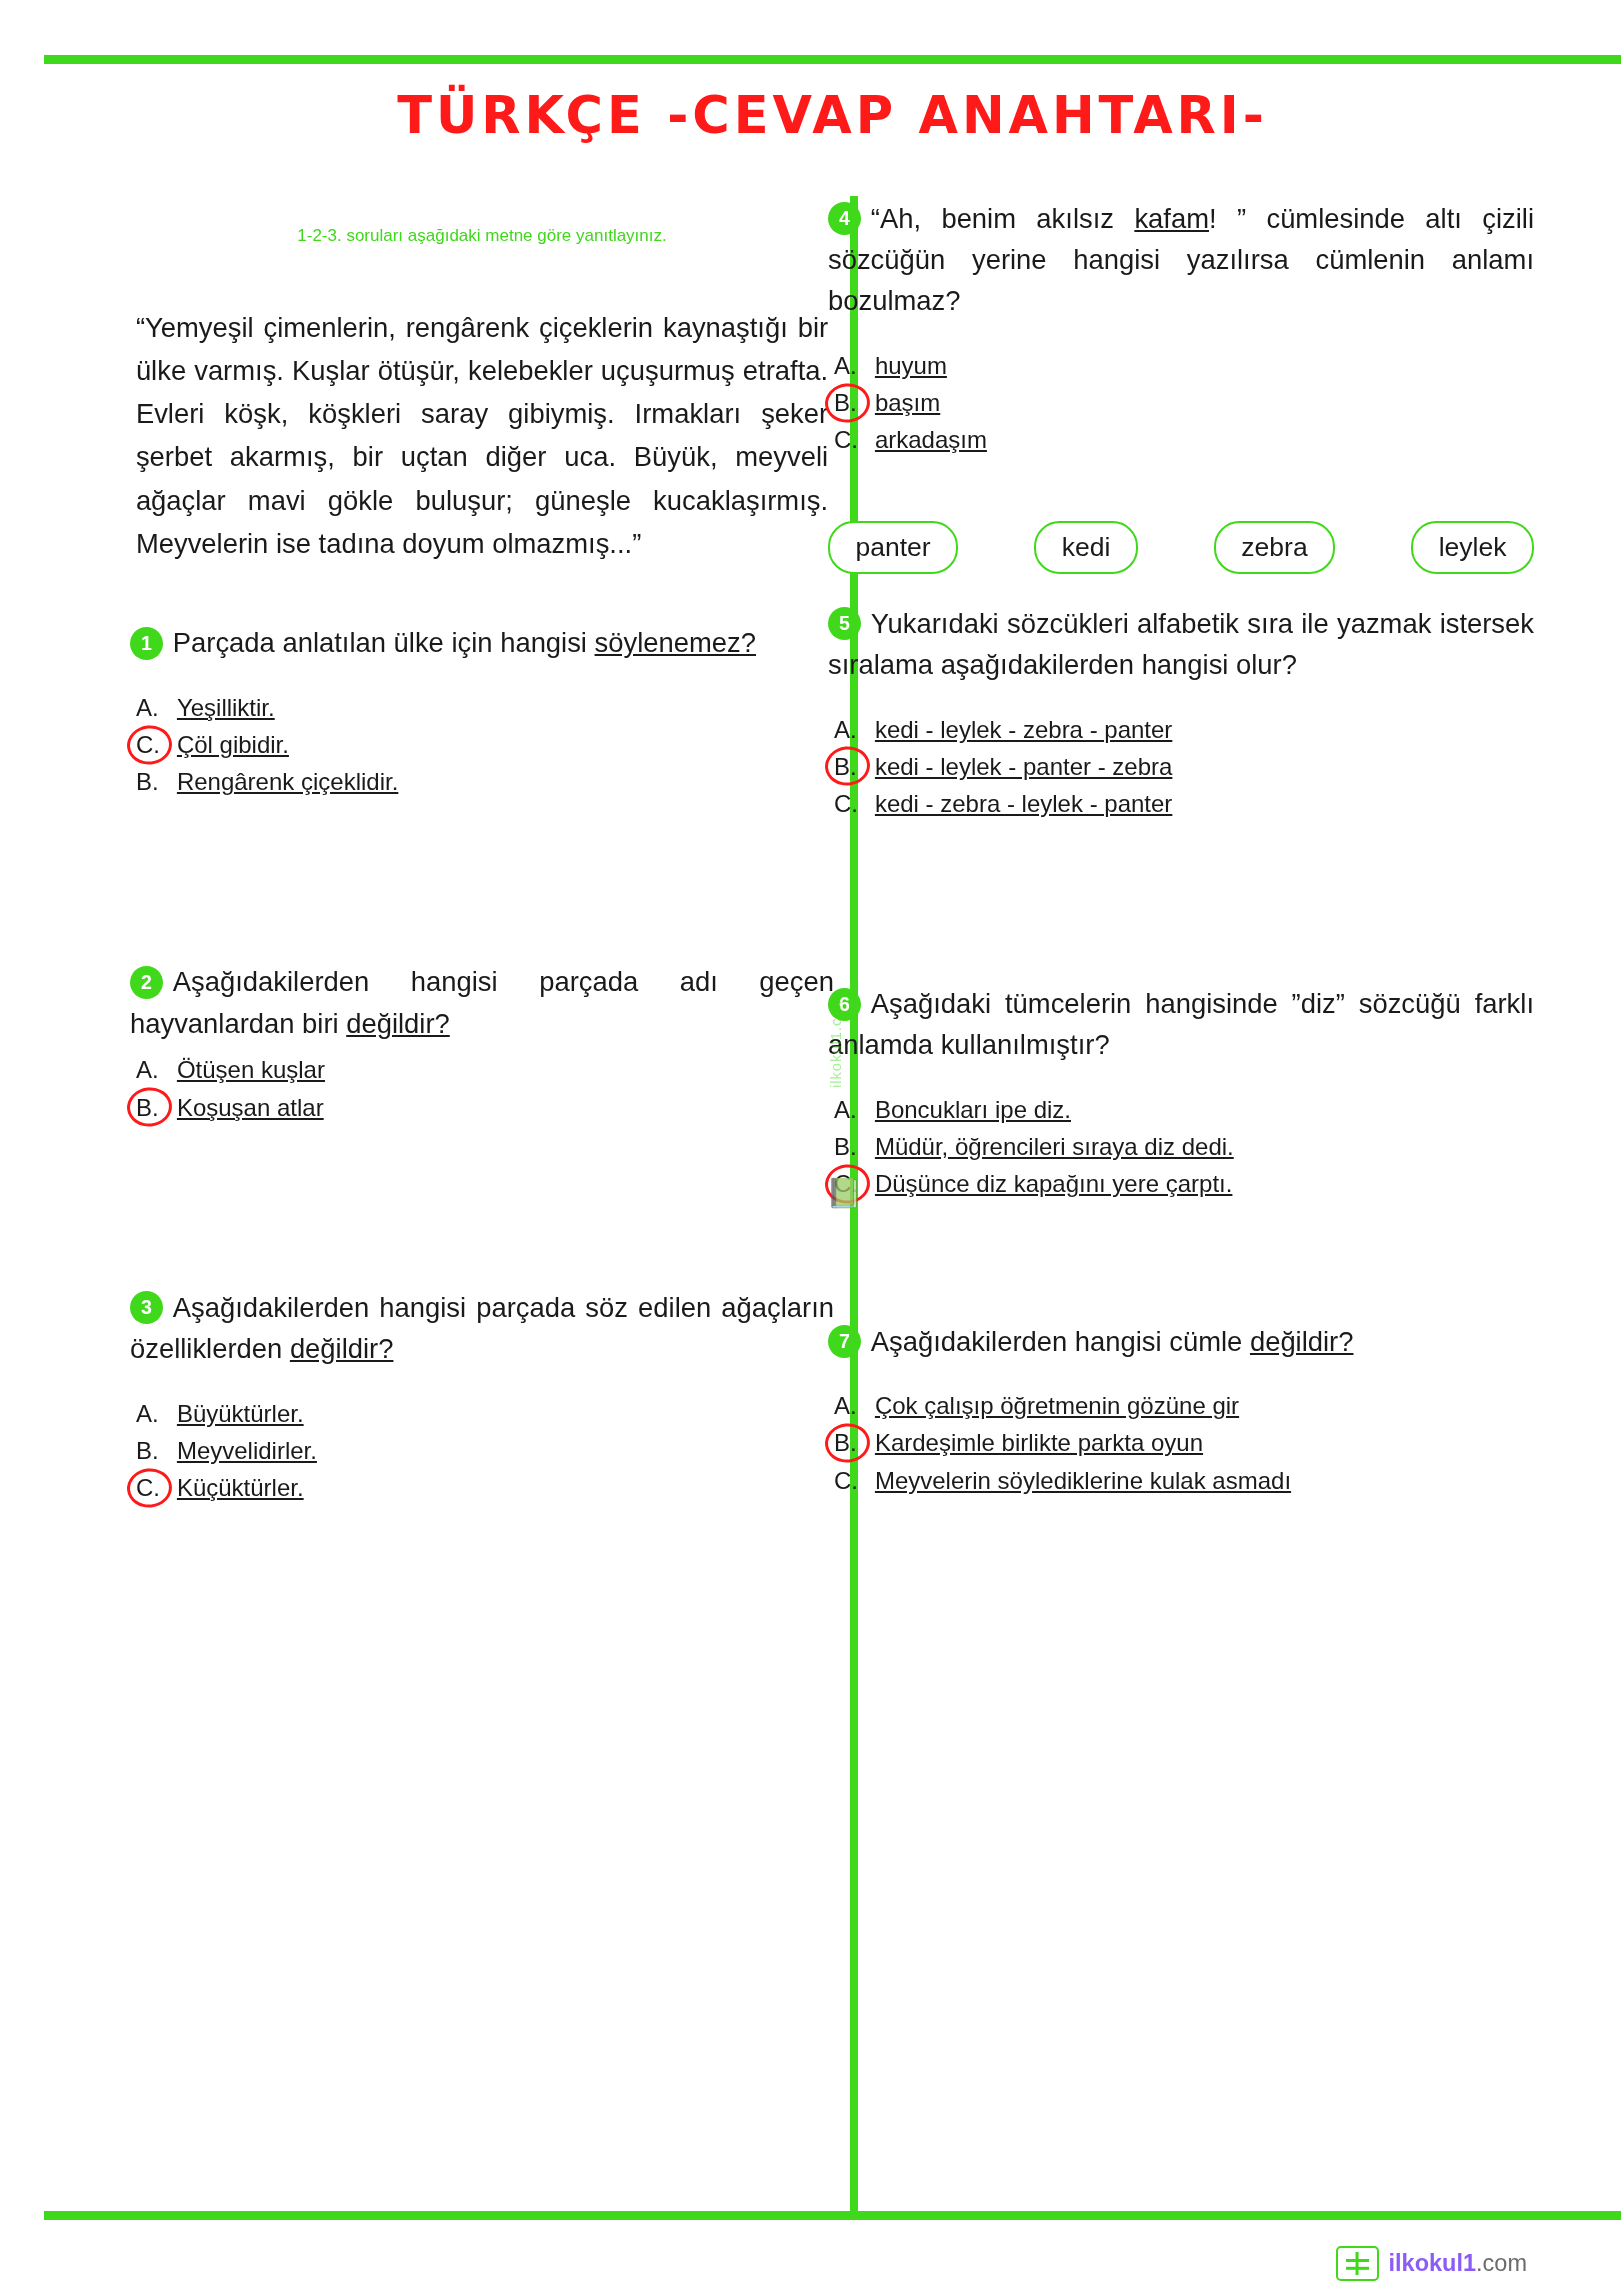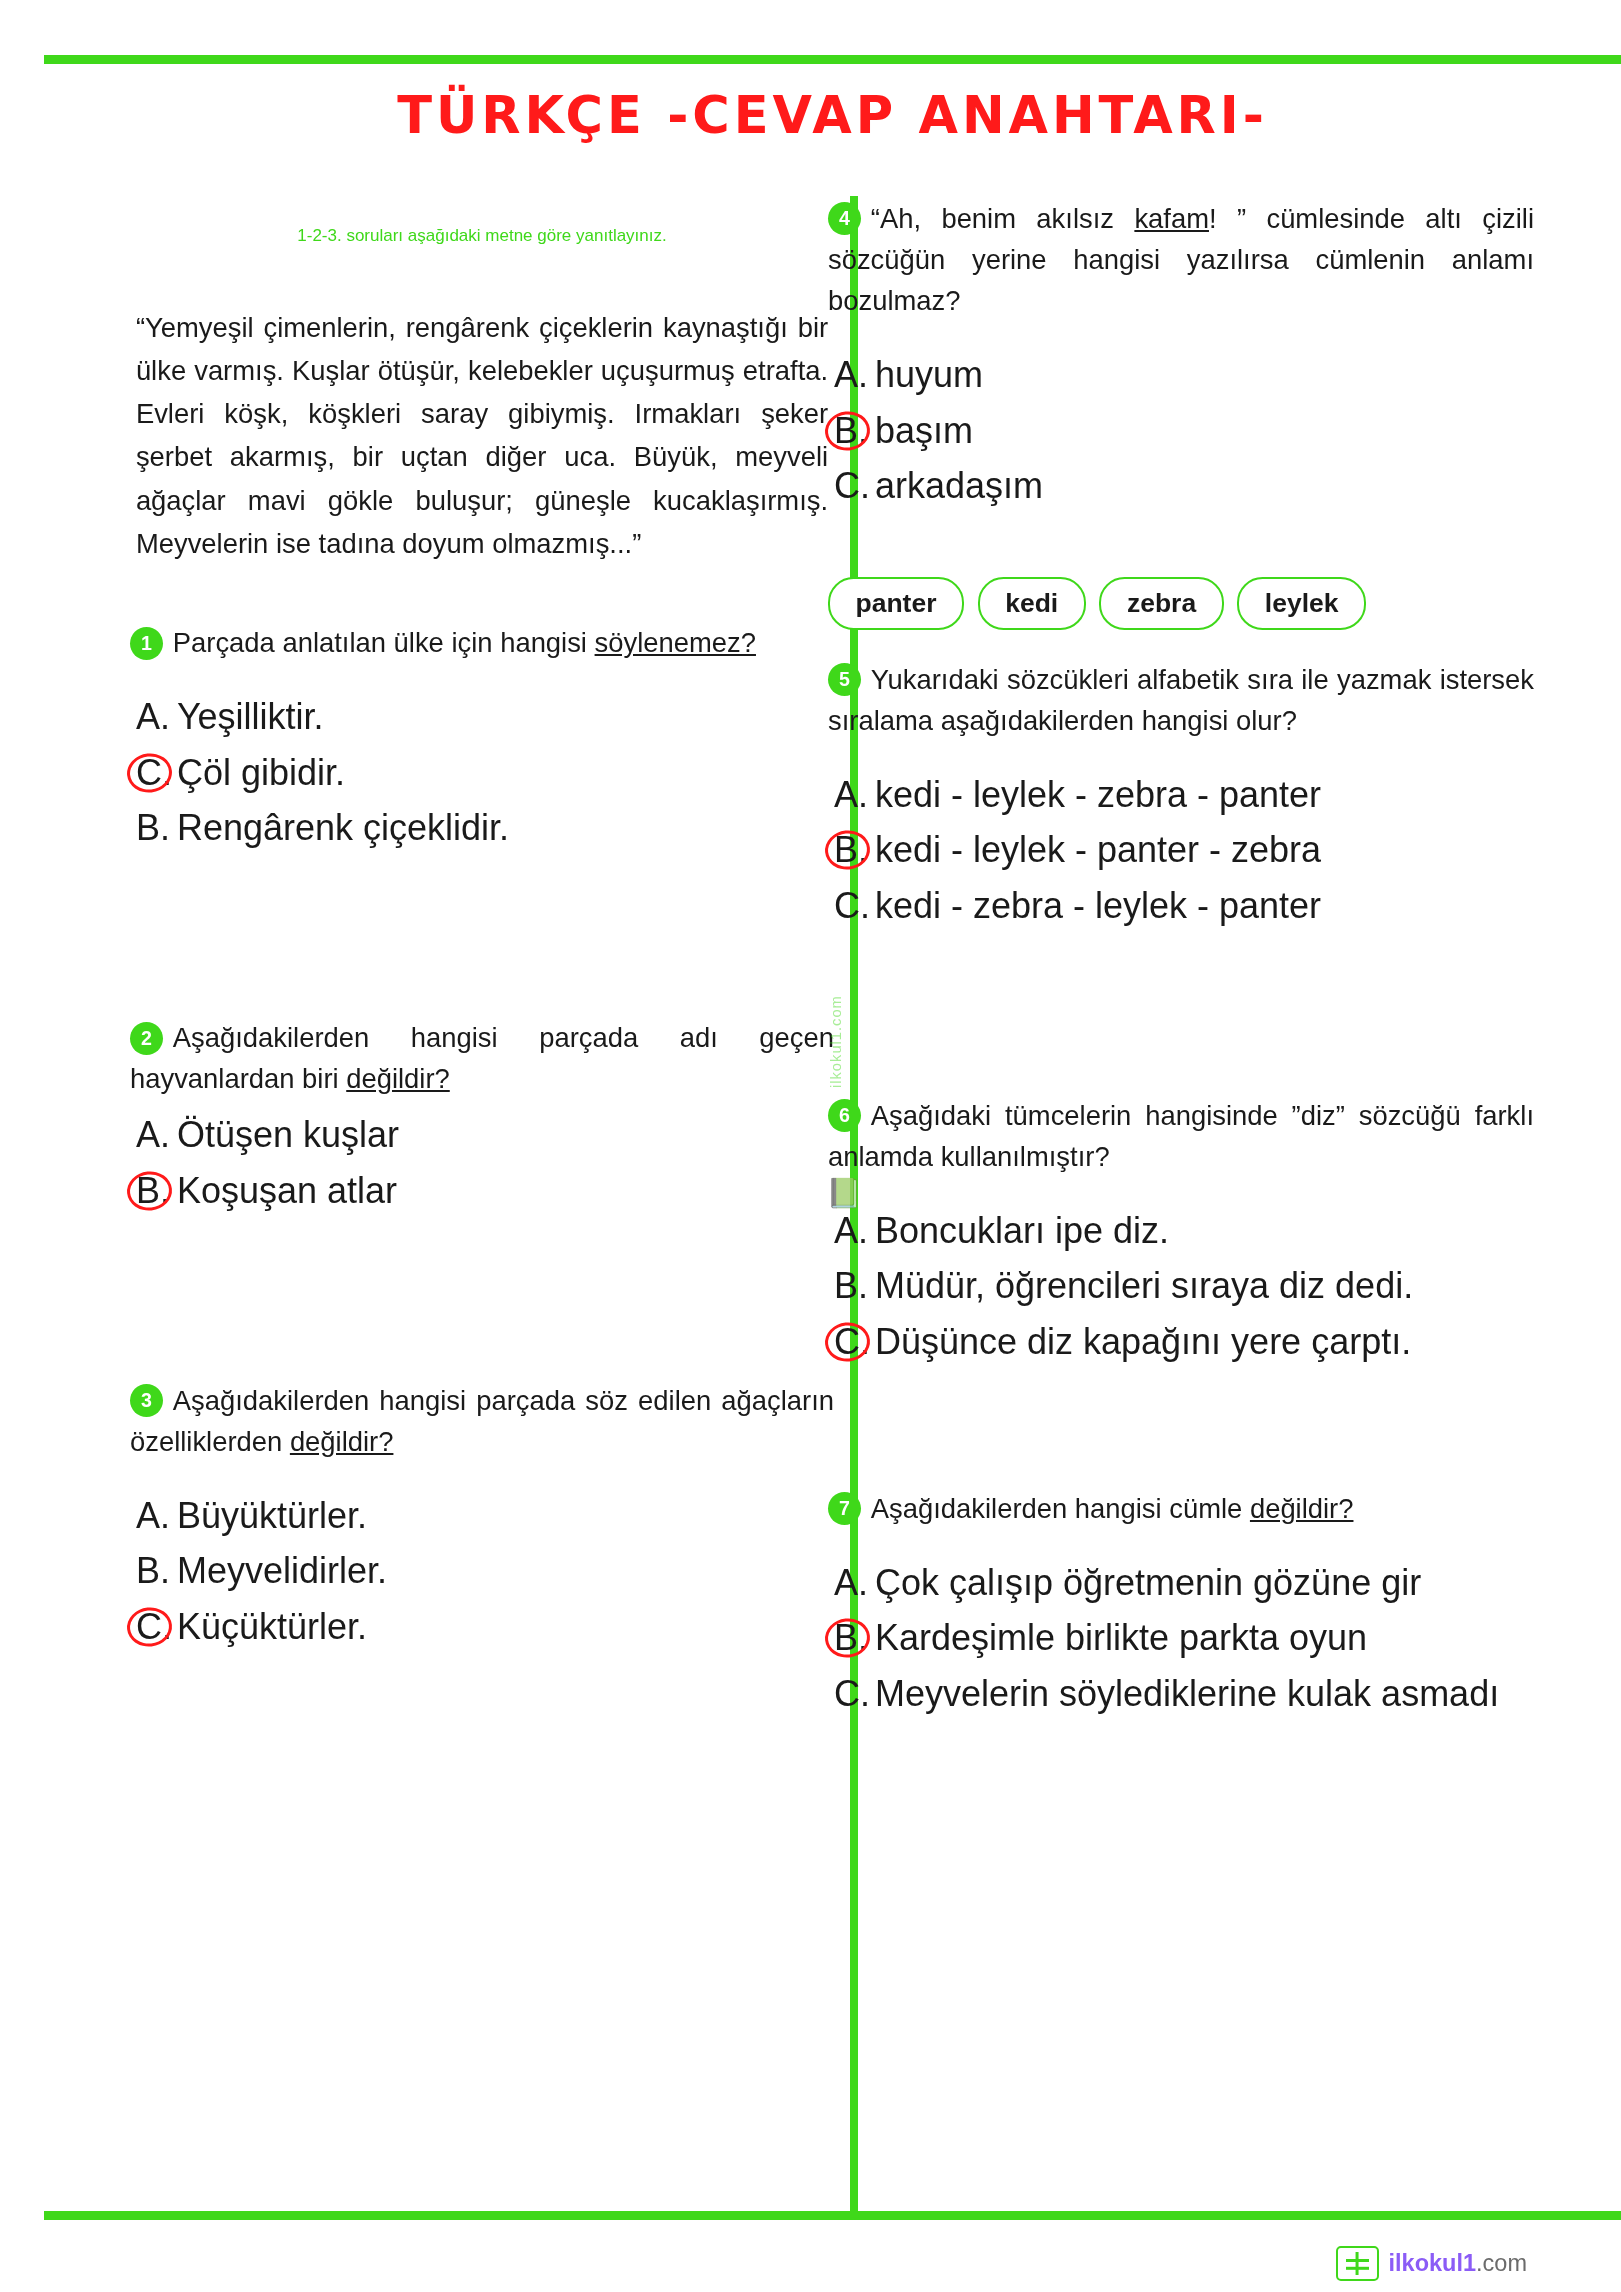--- a/index.html
+++ b/index.html
@@ -107,22 +107,23 @@
     vertical-align: middle;
     margin-right: 9.8px;
     position: relative;
     top: -2px;
   }
   .u {
     text-decoration: underline;
   }
   .options {
     margin-top: 25.5px;
-    font-size: 36px;
+    font-size: 24px;
     line-height: 1.55;
+    text-decoration: underline;
   }
   .opt {
     position: relative;
     padding-left: 5.9px;
     white-space: nowrap;
   }
   .opt .letter {
     display: inline-block;
     min-width: 41px;
   }
@@ -138,23 +139,22 @@
     height: 39px;
     transform: translateY(-50%) rotate(-6deg);
     border: 3.4px solid #ff1a1a;
     border-radius: 50%;
     box-sizing: border-box;
   }
   
   .chips {
     display: flex;
     gap: 13.7px;
-    justify-content: flex-start;
+    justify-content: space-between;
     margin: 63px 0 29px 0;
-    font-weight: bold;
   }
   .chip {
     border: 2.5px solid #3fd81a;
     border-radius: 25.5px;
     padding: 8.8px 25.5px;
     font-size: 26.5px;
     color: #1a1a1a;
     background: #ffffff;
   }
   

